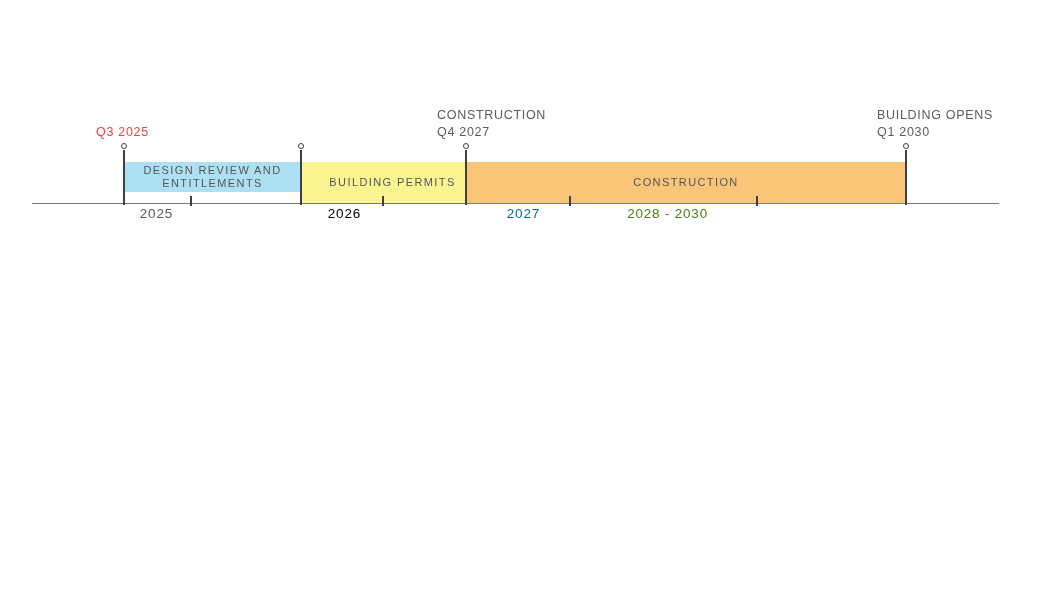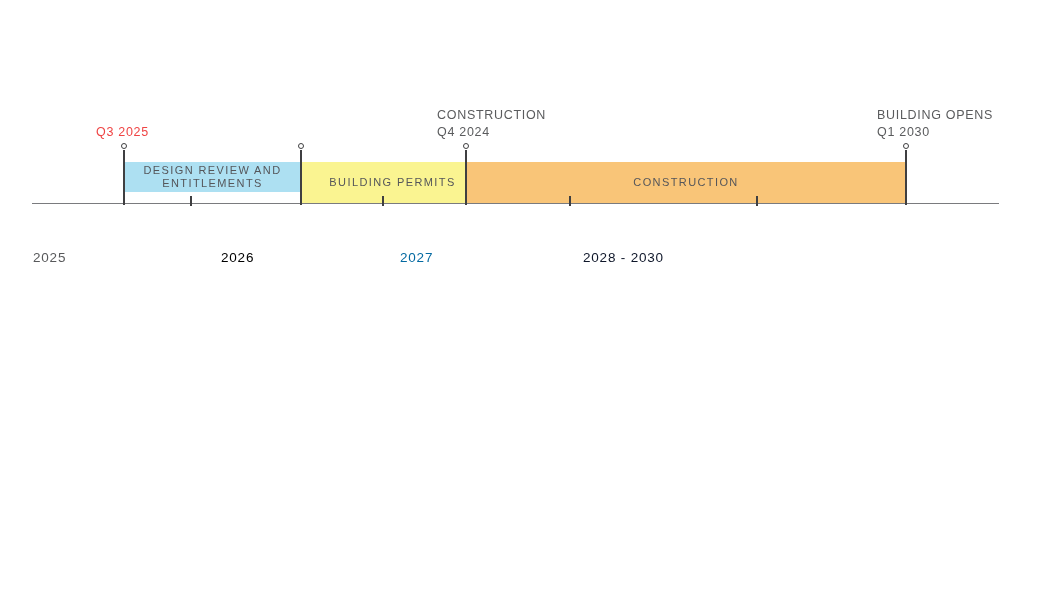--- a/index.html
+++ b/index.html
@@ -32,24 +32,23 @@
     height: 1px;
   }
   .tick {
     position: absolute;
     width: 2px;
     height: 10px;
   }
   .year-label {
     position: absolute;
     width: 140px;
-    text-align: left;
+    text-align: right;
     font-size: 13.5px;
     letter-spacing: 0.8px;
-    margin-top: 44px;
   }
   .stem {
     position: absolute;
     width: 1.5px;
   }
   .dot {
     position: absolute;
     border-radius: 50%;
     background: #ffffff;
     border: 1.3px solid;
@@ -78,33 +77,33 @@
       <div>CONSTRUCTION</div>
     </div>
     <div class="axis" style="left: 32px; top: 203px; width: 967px; background: rgb(122, 123, 126);"></div>
     <div class="tick" style="left: 190px; top: 196px; background: rgb(63, 63, 65);"></div>
     <div class="tick" style="left: 382px; top: 196px; background: rgb(63, 63, 65);"></div>
     <div class="tick" style="left: 569px; top: 196px; background: rgb(63, 63, 65);"></div>
     <div class="tick" style="left: 756px; top: 196px; background: rgb(63, 63, 65);"></div>
     <div class="year-label" style="left: 33px; top: 206px; color: rgb(88, 89, 91);">2025</div>
     <div class="year-label" style="left: 221px; top: 206px; color: #000000;">2026</div>
     <div class="year-label" style="left: 400px; top: 206px; color: #0369a1;">2027</div>
-    <div class="year-label" style="left: 583px; top: 206px; color: #0f172a;">2028 - 2030</div>
+    <div class="year-label" style="left: 568px; top: 206px; color: #4d7c0f;">2028 - 2030</div>
     <div class="stem" style="left: 123.25px; top: 150px; height: 55px; background: rgb(63, 63, 65);"></div>
     <div class="dot" style="left: 121px; top: 143px; width: 6px; height: 6px; border-color: rgb(63, 63, 65);"></div>
     <div class="ms-label" style="left: 96px; top: 124px; color: #ef4444;">
       <div>Q3 2025</div>
     </div>
     <div class="stem" style="left: 300.25px; top: 150px; height: 55px; background: rgb(63, 63, 65);"></div>
     <div class="dot" style="left: 298px; top: 143px; width: 6px; height: 6px; border-color: rgb(63, 63, 65);"></div>
     <div class="stem" style="left: 465.25px; top: 150px; height: 55px; background: rgb(63, 63, 65);"></div>
     <div class="dot" style="left: 463px; top: 143px; width: 6px; height: 6px; border-color: rgb(63, 63, 65);"></div>
     <div class="ms-label" style="left: 437px; top: 107px; color: rgb(90, 91, 93);">
       <div>CONSTRUCTION</div>
-      <div>Q4 2024</div>
+      <div>Q4 2027</div>
     </div>
     <div class="stem" style="left: 905.25px; top: 150px; height: 55px; background: rgb(63, 63, 65);"></div>
     <div class="dot" style="left: 903px; top: 143px; width: 6px; height: 6px; border-color: rgb(63, 63, 65);"></div>
     <div class="ms-label" style="left: 877px; top: 107px; color: rgb(90, 91, 93);">
       <div>BUILDING OPENS</div>
       <div>Q1 2030</div>
     </div>
   </div>
 
 </body></html>

